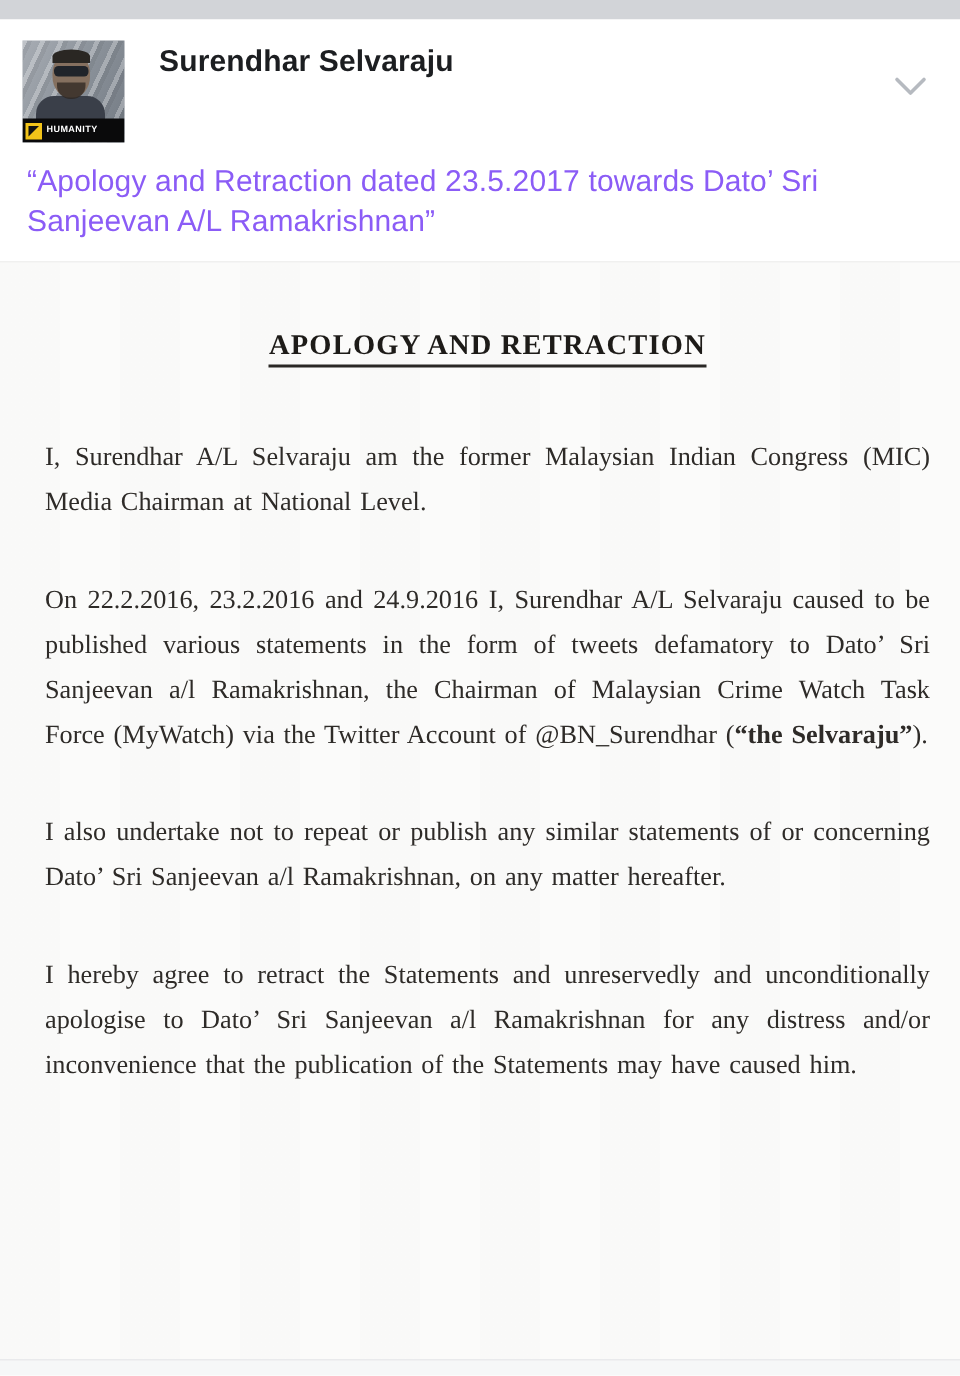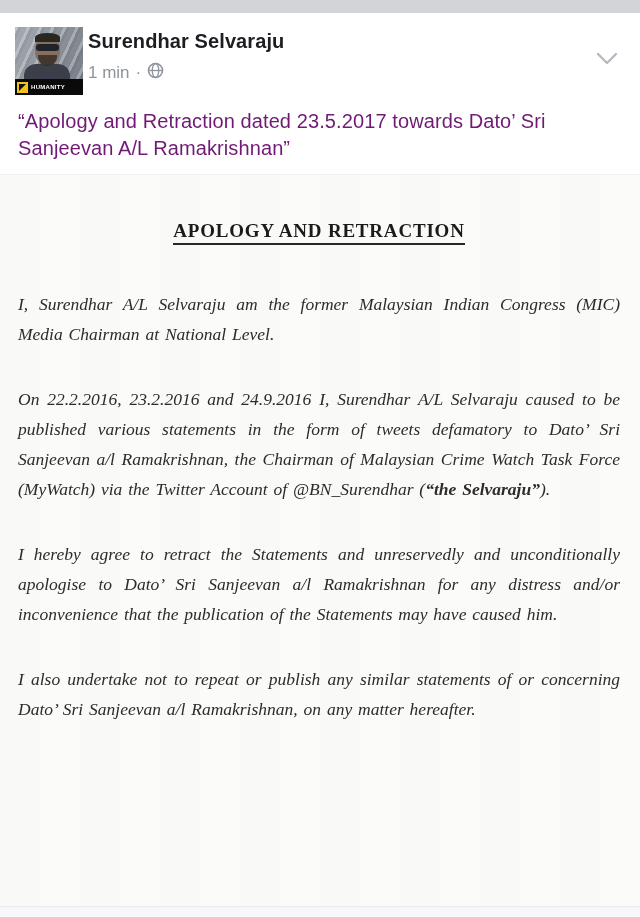--- a/index.html
+++ b/index.html
@@ -65,71 +65,70 @@
   }
   .av-logo::after {
     content: ""; position: absolute; left: 2px; top: 2px;
     border-left: 7px solid #111; border-bottom: 7px solid transparent;
   }
   .av-banner-label {
     color: #ffffff; font-size: 6px; font-weight: bold; letter-spacing: 0.3px;
     white-space: nowrap;
   }
 
-  .header-info { margin-left: 5px; padding-top: 3px; }
+  .header-info { margin-left: 23px; padding-top: 3px; }
   .author-name {
     font-size: 20px; font-weight: bold; color: #1c1e21; letter-spacing: 0.1px;
     cursor: pointer;
   }
   .post-meta {
     margin-top: 8px; display: flex; align-items: center;
     font-size: 17px; color: #90949c;
   }
   .post-meta .sep { margin: 0 6px; }
   .globe-icon { display: inline-block; margin-top: 1px; }
 
   .chevron-down {
     position: absolute; right: 22px; top: 38px; cursor: pointer;
   }
 
   
   .post-message {
     margin: 13px 18px 0 18px;
-    font-size: 20px; line-height: 27px; color: #701a75;
+    font-size: 20px; line-height: 27px; color: #8b5cf6;
     letter-spacing: 0.1px;
   }
 
   
   .document {
     margin-top: 12px;
     height: 732px;
     background: #fbfbfa;
     border-top: 1px solid #f0f0ef;
-    padding: 45px 20px 0 18px;
+    padding: 45px 20px 0 30px;
     cursor: pointer;
     background-image: repeating-linear-gradient(90deg,
       rgba(0,0,0,0.008) 0 40px, rgba(255,255,255,0.012) 40px 80px);
   }
   .doc-title-wrap { text-align: center; margin-bottom: 44px; }
   .doc-title {
     font-family: "Liberation Serif", serif;
     font-size: 19px; font-weight: bold; color: #1d1b18;
     letter-spacing: 0.8px;
     display: inline-block;
     border-bottom: 2px solid #2a2825;
     padding-bottom: 1px;
   }
   .doc-p {
     font-family: "Liberation Serif", serif;
     font-size: 17.5px; line-height: 30px;
     color: #2e2b28;
     text-align: justify;
     word-spacing: 1.5px;
     margin-bottom: 35px;
-    font-style: italic;
   }
   .doc-p .seg-bold { font-weight: bold; }
 
   
   .bottom-strip {
     height: 11px; background: #f6f7f8; border-top: 1px solid #e9eaec;
   }
 </style>
 </head>
 <body>
@@ -147,49 +146,38 @@
       <div class="av-glasses"></div>
       <div class="av-beard"></div>
       <div class="av-banner">
         <span class="av-logo"></span>
         <span class="av-banner-label">HUMANITY</span>
       </div>
     </div>
 
     <div class="header-info">
       <div class="author-name">Surendhar Selvaraju</div>
-      <div class="post-meta">
-        <span>1 min</span>
-        <span class="sep">·</span>
-        <span class="globe-icon">
-          <svg width="17" height="17" viewBox="0 0 17 17">
-            <circle cx="8.5" cy="8.5" r="7" fill="none" stroke="#8d949e" stroke-width="1.6"></circle>
-            <ellipse cx="8.5" cy="8.5" rx="3.2" ry="7" fill="none" stroke="#8d949e" stroke-width="1.3"></ellipse>
-            <line x1="1.5" y1="8.5" x2="15.5" y2="8.5" stroke="#8d949e" stroke-width="1.3"></line>
-          </svg>
-        </span>
-      </div>
     </div>
 
     <span class="chevron-down">
       <svg width="22" height="13" viewBox="0 0 22 13">
         <polyline points="2,2 11,11 20,2" fill="none" stroke="#b6bac0" stroke-width="2.4" stroke-linecap="round" stroke-linejoin="round"></polyline>
       </svg>
     </span>
   </header>
 
   <div class="post-message">“Apology and Retraction dated 23.5.2017 towards Dato’ Sri Sanjeevan A/L Ramakrishnan”</div>
 
   <figure class="document">
     <div class="doc-title-wrap">
       <span class="doc-title">APOLOGY AND RETRACTION</span>
     </div>
     <div id="doc-paragraphs">
         <p class="doc-p"><span>I, Surendhar A/L Selvaraju am the former Malaysian Indian Congress (MIC) Media Chairman at National Level.</span></p>
         <p class="doc-p"><span>On 22.2.2016, 23.2.2016 and 24.9.2016 I, Surendhar A/L Selvaraju caused to be published various statements in the form of tweets defamatory to Dato’ Sri Sanjeevan a/l Ramakrishnan, the Chairman of Malaysian Crime Watch Task Force (MyWatch) via the Twitter Account of @BN_Surendhar (</span><span class="seg-bold">“the Selvaraju”</span><span>).</span></p>
+        <p class="doc-p"><span>I also undertake not to repeat or publish any similar statements of or concerning Dato’ Sri Sanjeevan a/l Ramakrishnan, on any matter hereafter.</span></p>
         <p class="doc-p"><span>I hereby agree to retract the Statements and unreservedly and unconditionally apologise to Dato’ Sri Sanjeevan a/l Ramakrishnan for any distress and/or inconvenience that the publication of the Statements may have caused him.</span></p>
-        <p class="doc-p"><span>I also undertake not to repeat or publish any similar statements of or concerning Dato’ Sri Sanjeevan a/l Ramakrishnan, on any matter hereafter.</span></p>
       </div>
   </figure>
 
 </article>
 
 <div class="bottom-strip"></div>
 
 </body></html>

